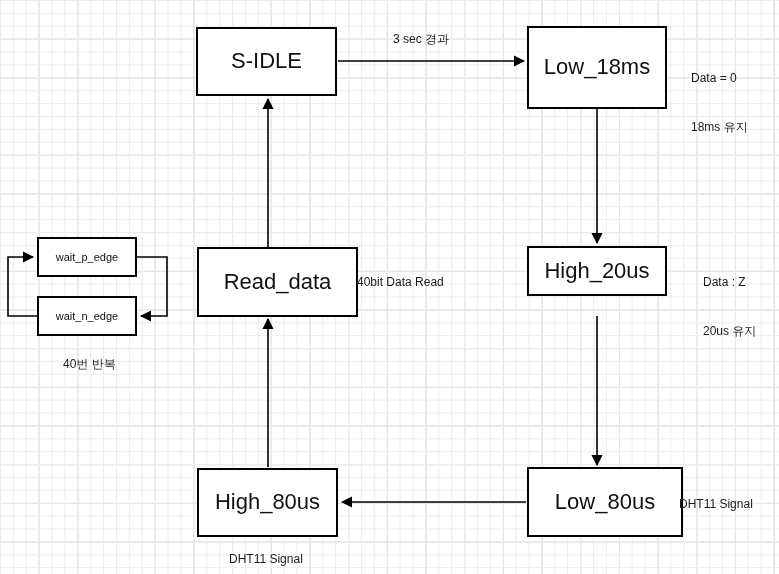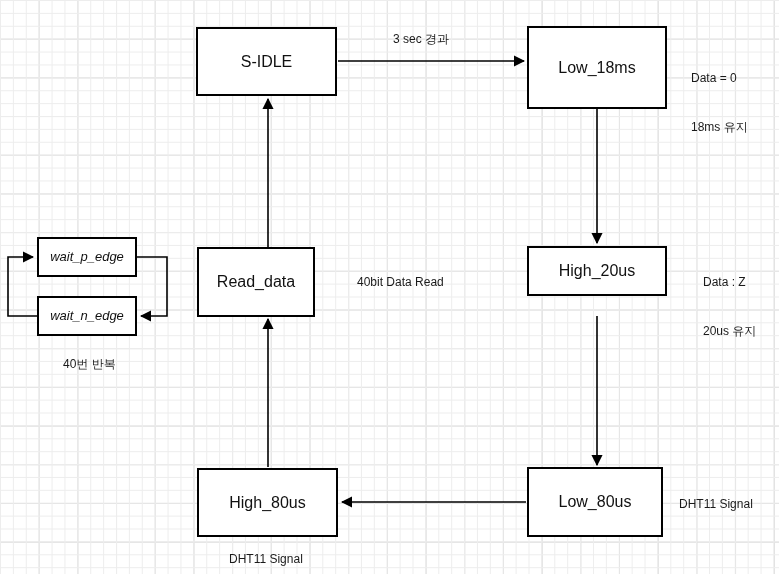--- a/index.html
+++ b/index.html
@@ -32,22 +32,22 @@
     background: #ffffff;
     border: 2px solid #000000;
     display: flex;
     align-items: center;
     justify-content: center;
     color: #111111;
     text-align: center;
     line-height: 1.1;
     white-space: nowrap;
   }
-  .node.big { font-size: 16px; }
-  .node.small { font-size: 13px; font-style: italic; }
+  .node.big { font-size: 22px; }
+  .node.small { font-size: 11px; }
 
   .label {
     position: absolute;
     color: #1a1a1a;
     font-size: 12px;
     line-height: 1.35;
     white-space: pre;
   }
 
   svg.edges {
@@ -109,29 +109,29 @@
   </div>
 
   <div class="node big" style="left:527px; top:26px; width:140px; height:83px;">
     <span>Low_18ms</span>
   </div>
 
   <div class="node big" style="left:527px; top:246px; width:140px; height:50px;">
     <span>High_20us</span>
   </div>
 
-  <div class="node big" style="left:527px; top:467px; width:136px; height:70px;">
+  <div class="node big" style="left:527px; top:467px; width:156px; height:70px;">
     <span>Low_80us</span>
   </div>
 
   <div class="node big" style="left:197px; top:468px; width:141px; height:69px;text-align:right;">
     <span>High_80us</span>
   </div>
 
-  <div class="node big" style="left:197px; top:247px; width:118px; height:70px;">
+  <div class="node big" style="left:197px; top:247px; width:161px; height:70px;">
     <span>Read_data</span>
   </div>
 
   <div class="node small" style="left:37px; top:237px; width:100px; height:40px;">
     <span>wait_p_edge</span>
   </div>
 
   <div class="node small" style="left:37px; top:296px; width:100px; height:40px;text-align:center;">
     <span>wait_n_edge</span>
   </div>

